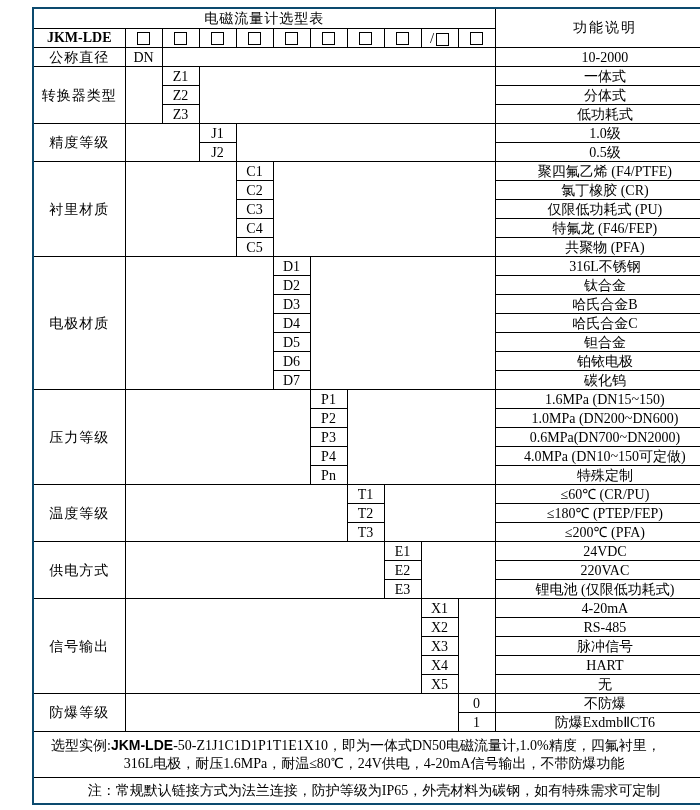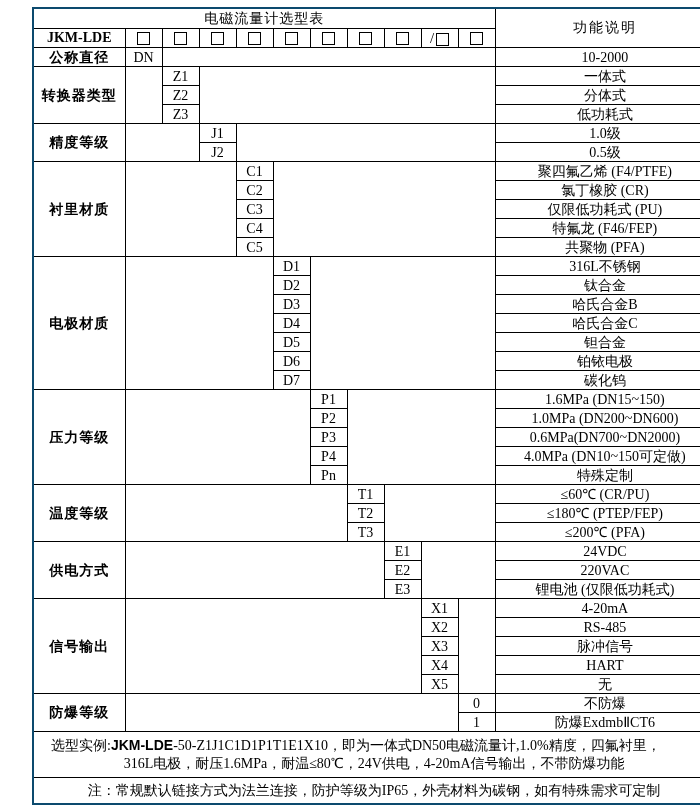--- a/index.html
+++ b/index.html
@@ -18,21 +18,21 @@
     font-size:14px;color:#000;
     overflow:hidden;white-space:nowrap;
     line-height:1.25;
   }
   tr.r{height:19px;}
   tr.r-title{height:20px;}
   tr.r-example{height:46px;}
   tr.r-note{height:26px;}
   .title-cell{font-size:15px;letter-spacing:1px;}
   .fn-header{font-size:15px;letter-spacing:2px;}
-  .sec-label{letter-spacing:1px;font-weight:bold;}
+  .sec-label{letter-spacing:1px;}
   .model{font-family:"Liberation Sans", sans-serif;font-weight:bold;font-size:14px;}
   .cb{display:inline-block;width:12px;height:12px;border:1.5px solid #000;vertical-align:middle;background:#fff;box-sizing:border-box;width:13px;height:13px;}
   .slash{display:inline-block;margin-right:2px;font-size:15px;}
   .example-cell{white-space:normal;}
   .example-cell .l1{text-align:left;padding-left:17px;}
   .example-cell .l2{text-align:center;}
   .note-cell{text-align:left;padding-left:3px;}
 </style>
 </head>
 <body>

